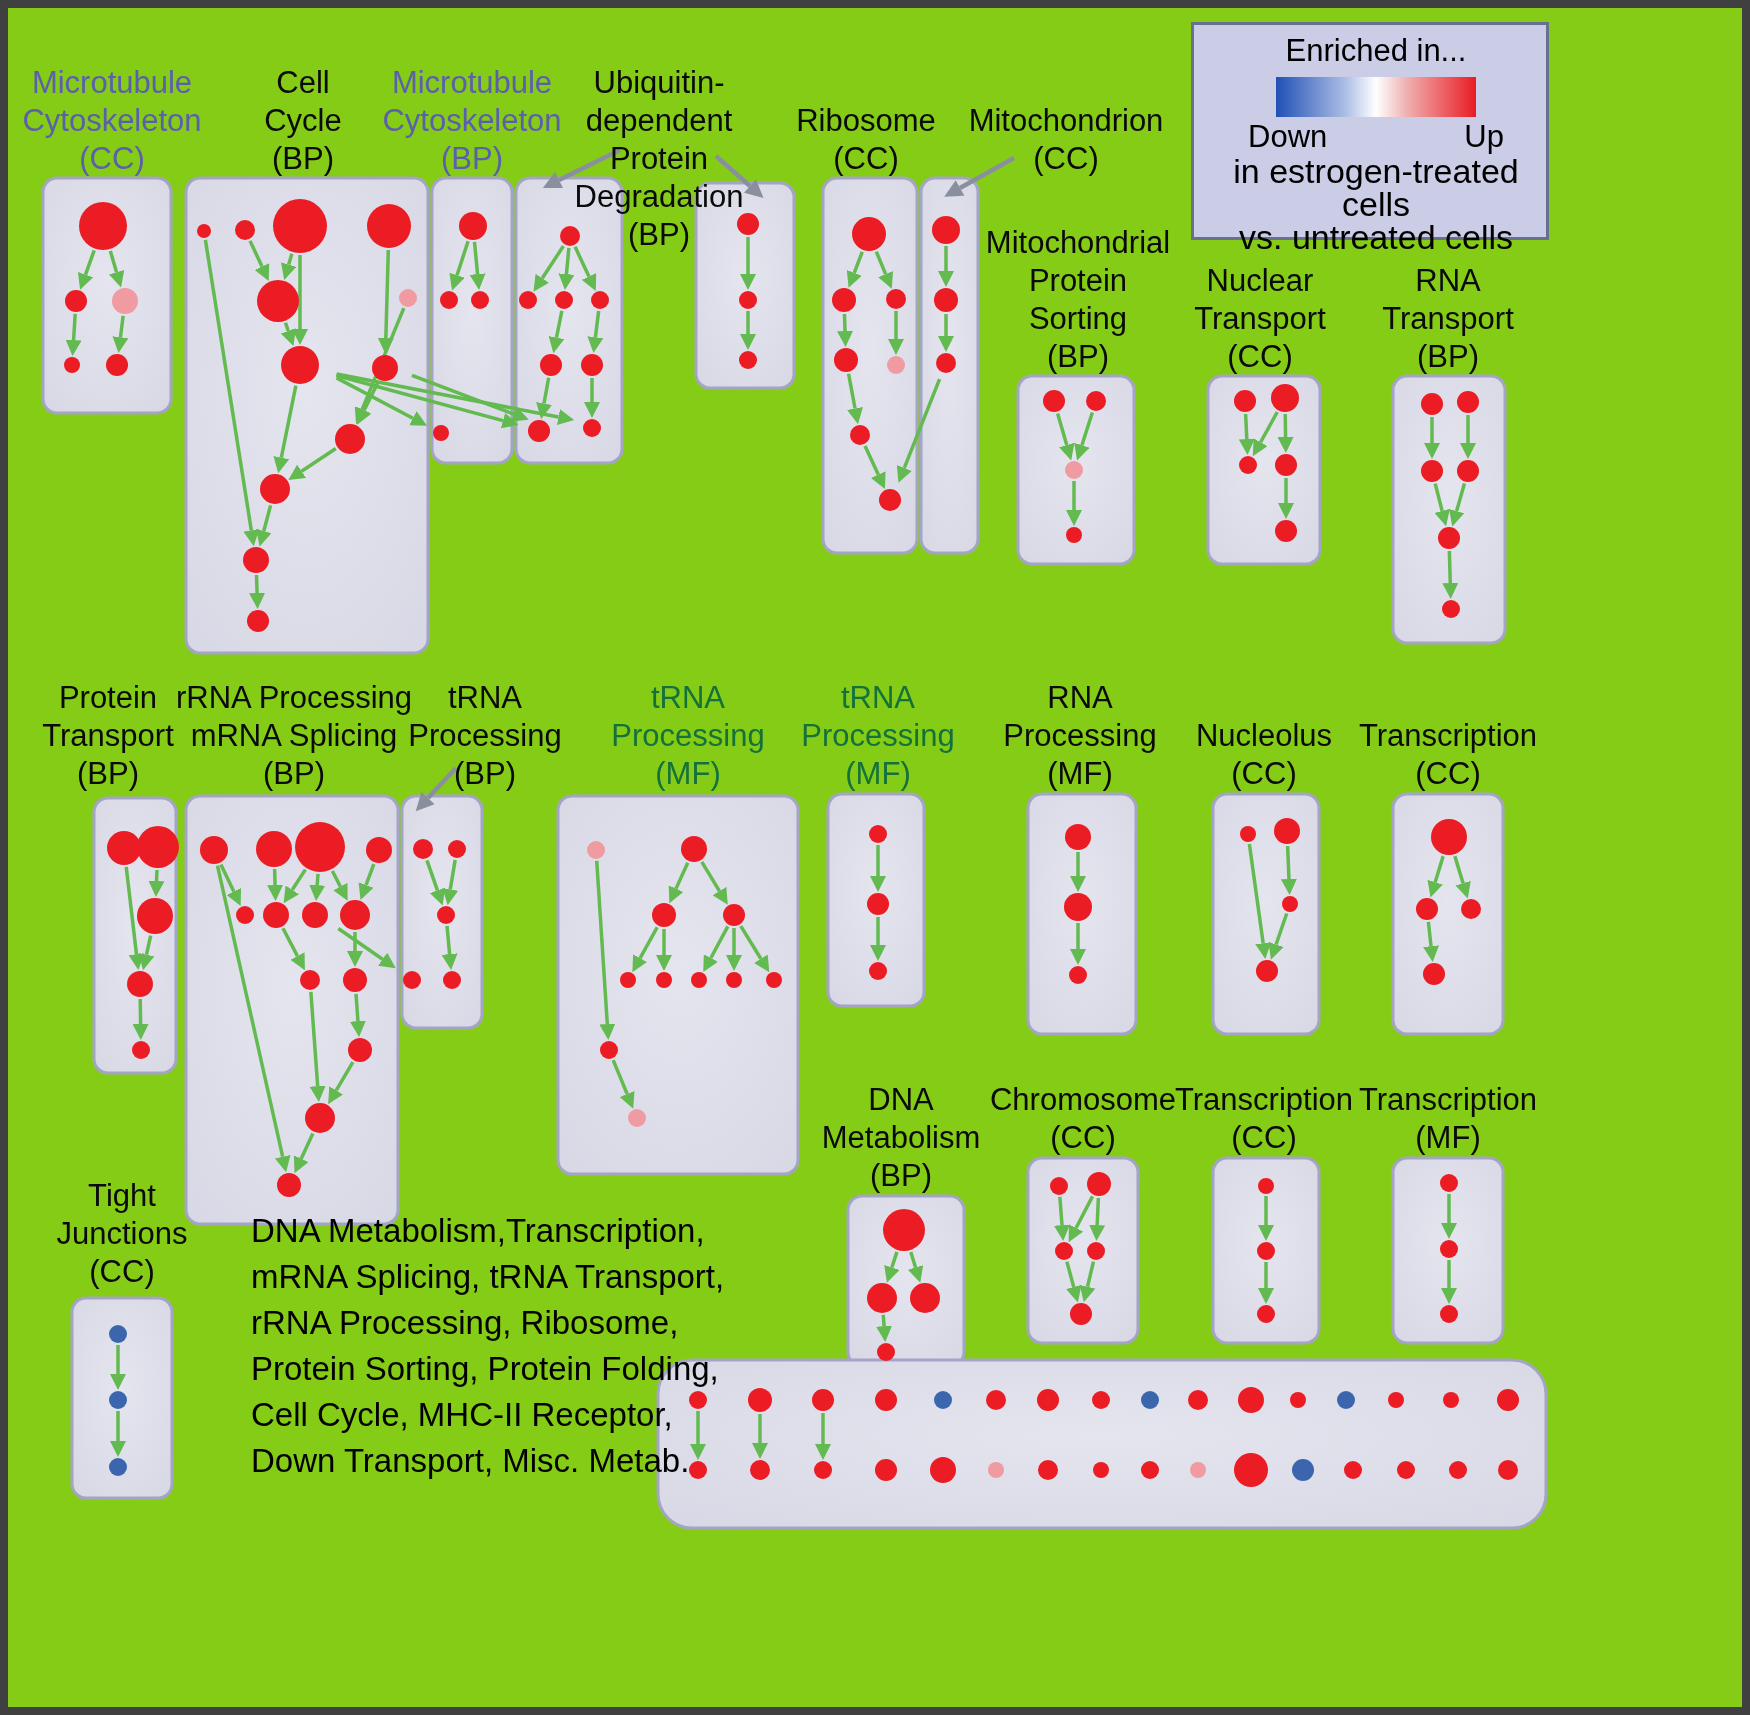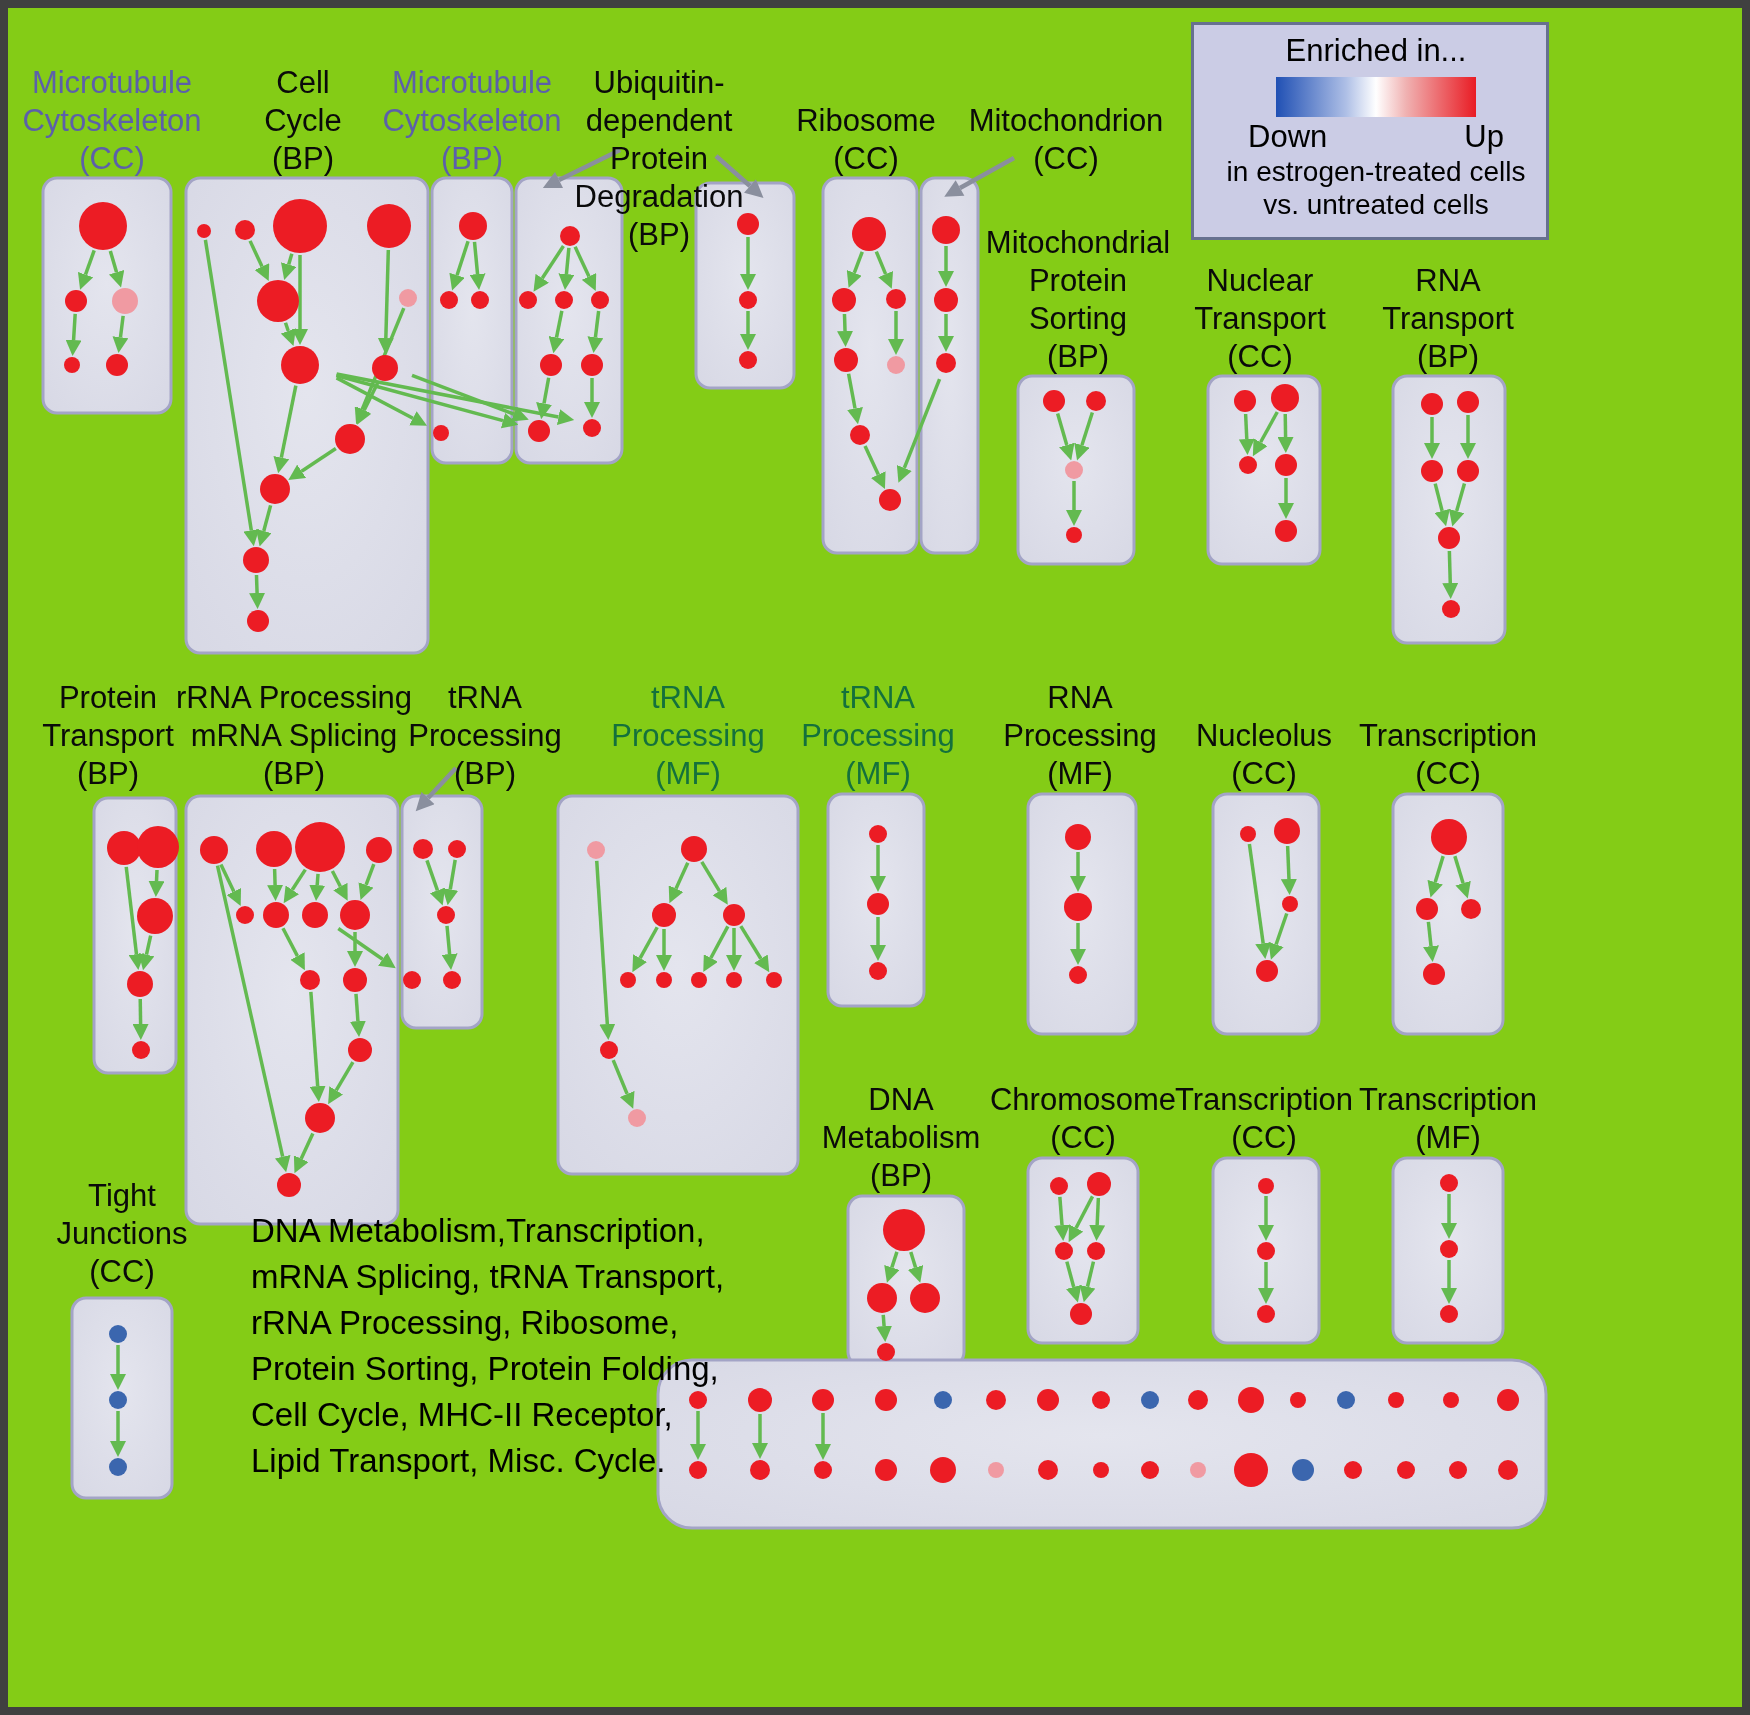--- a/index.html
+++ b/index.html
@@ -25,21 +25,21 @@
     text-align:center;
     color:#000;
     padding-left:12px;
   }
   .legend-title{font-size:31px;margin-top:8px;}
   .legend-bar{width:200px;height:40px;margin:8px auto 0;}
   .legend-minmax{
     display:flex;justify-content:space-between;
     width:256px;margin:2px auto 0;font-size:31px;gap:48px;
   }
-  .legend-sub{font-size:28px;line-height:33px;}
+  .legend-sub{font-size:34px;line-height:33px;}
   .misc-note{
     position:absolute;left:243px;top:1200px;
     font-size:33px;line-height:46px;color:#000;
   }
 </style>
 </head>
 <body>
 
 <div class="canvas">
 
@@ -390,16 +390,16 @@
     <div class="legend-sub">in estrogen-treated cells</div>
     <div class="legend-sub">vs. untreated cells</div>
   </div>
 
   <div class="misc-note">
       <div>DNA Metabolism,Transcription,</div>
       <div>mRNA Splicing, tRNA Transport,</div>
       <div>rRNA Processing, Ribosome,</div>
       <div>Protein Sorting, Protein Folding,</div>
       <div>Cell Cycle, MHC-II Receptor,</div>
-      <div>Lipid Transport, Misc. Cycle.</div>
+      <div>Down Transport, Misc. Metab.</div>
     </div>
 
 </div>
 
 </body></html>

